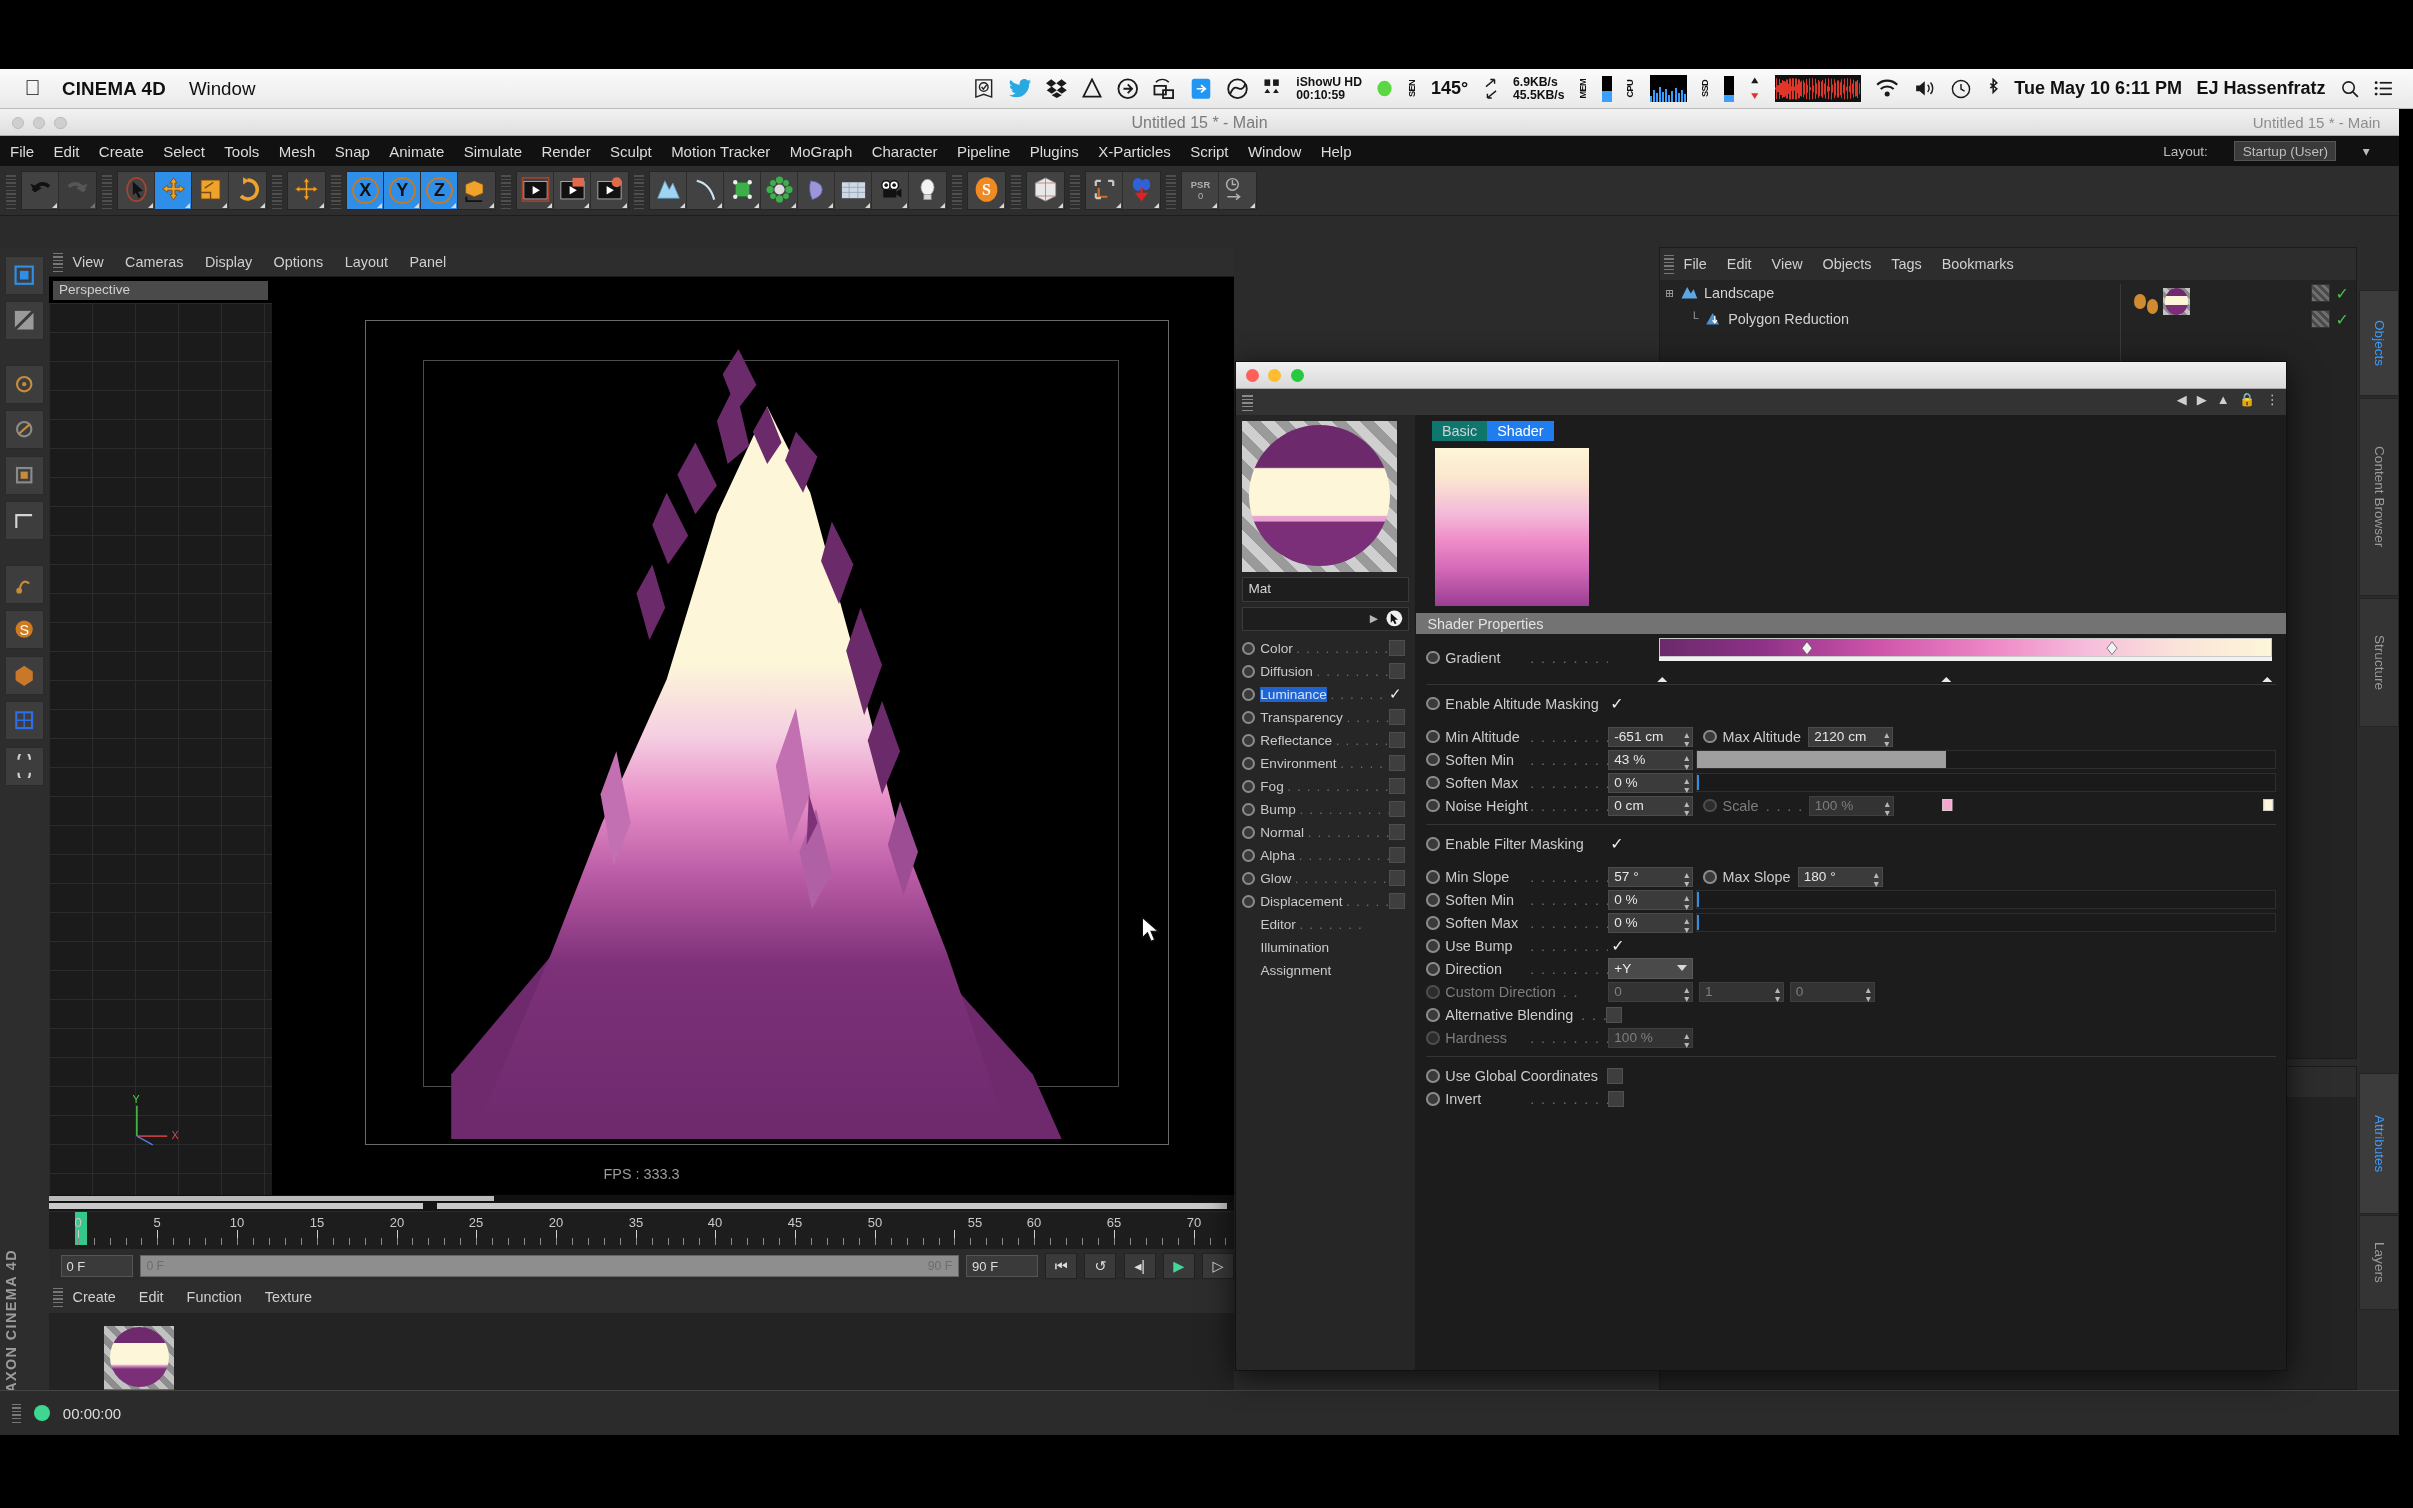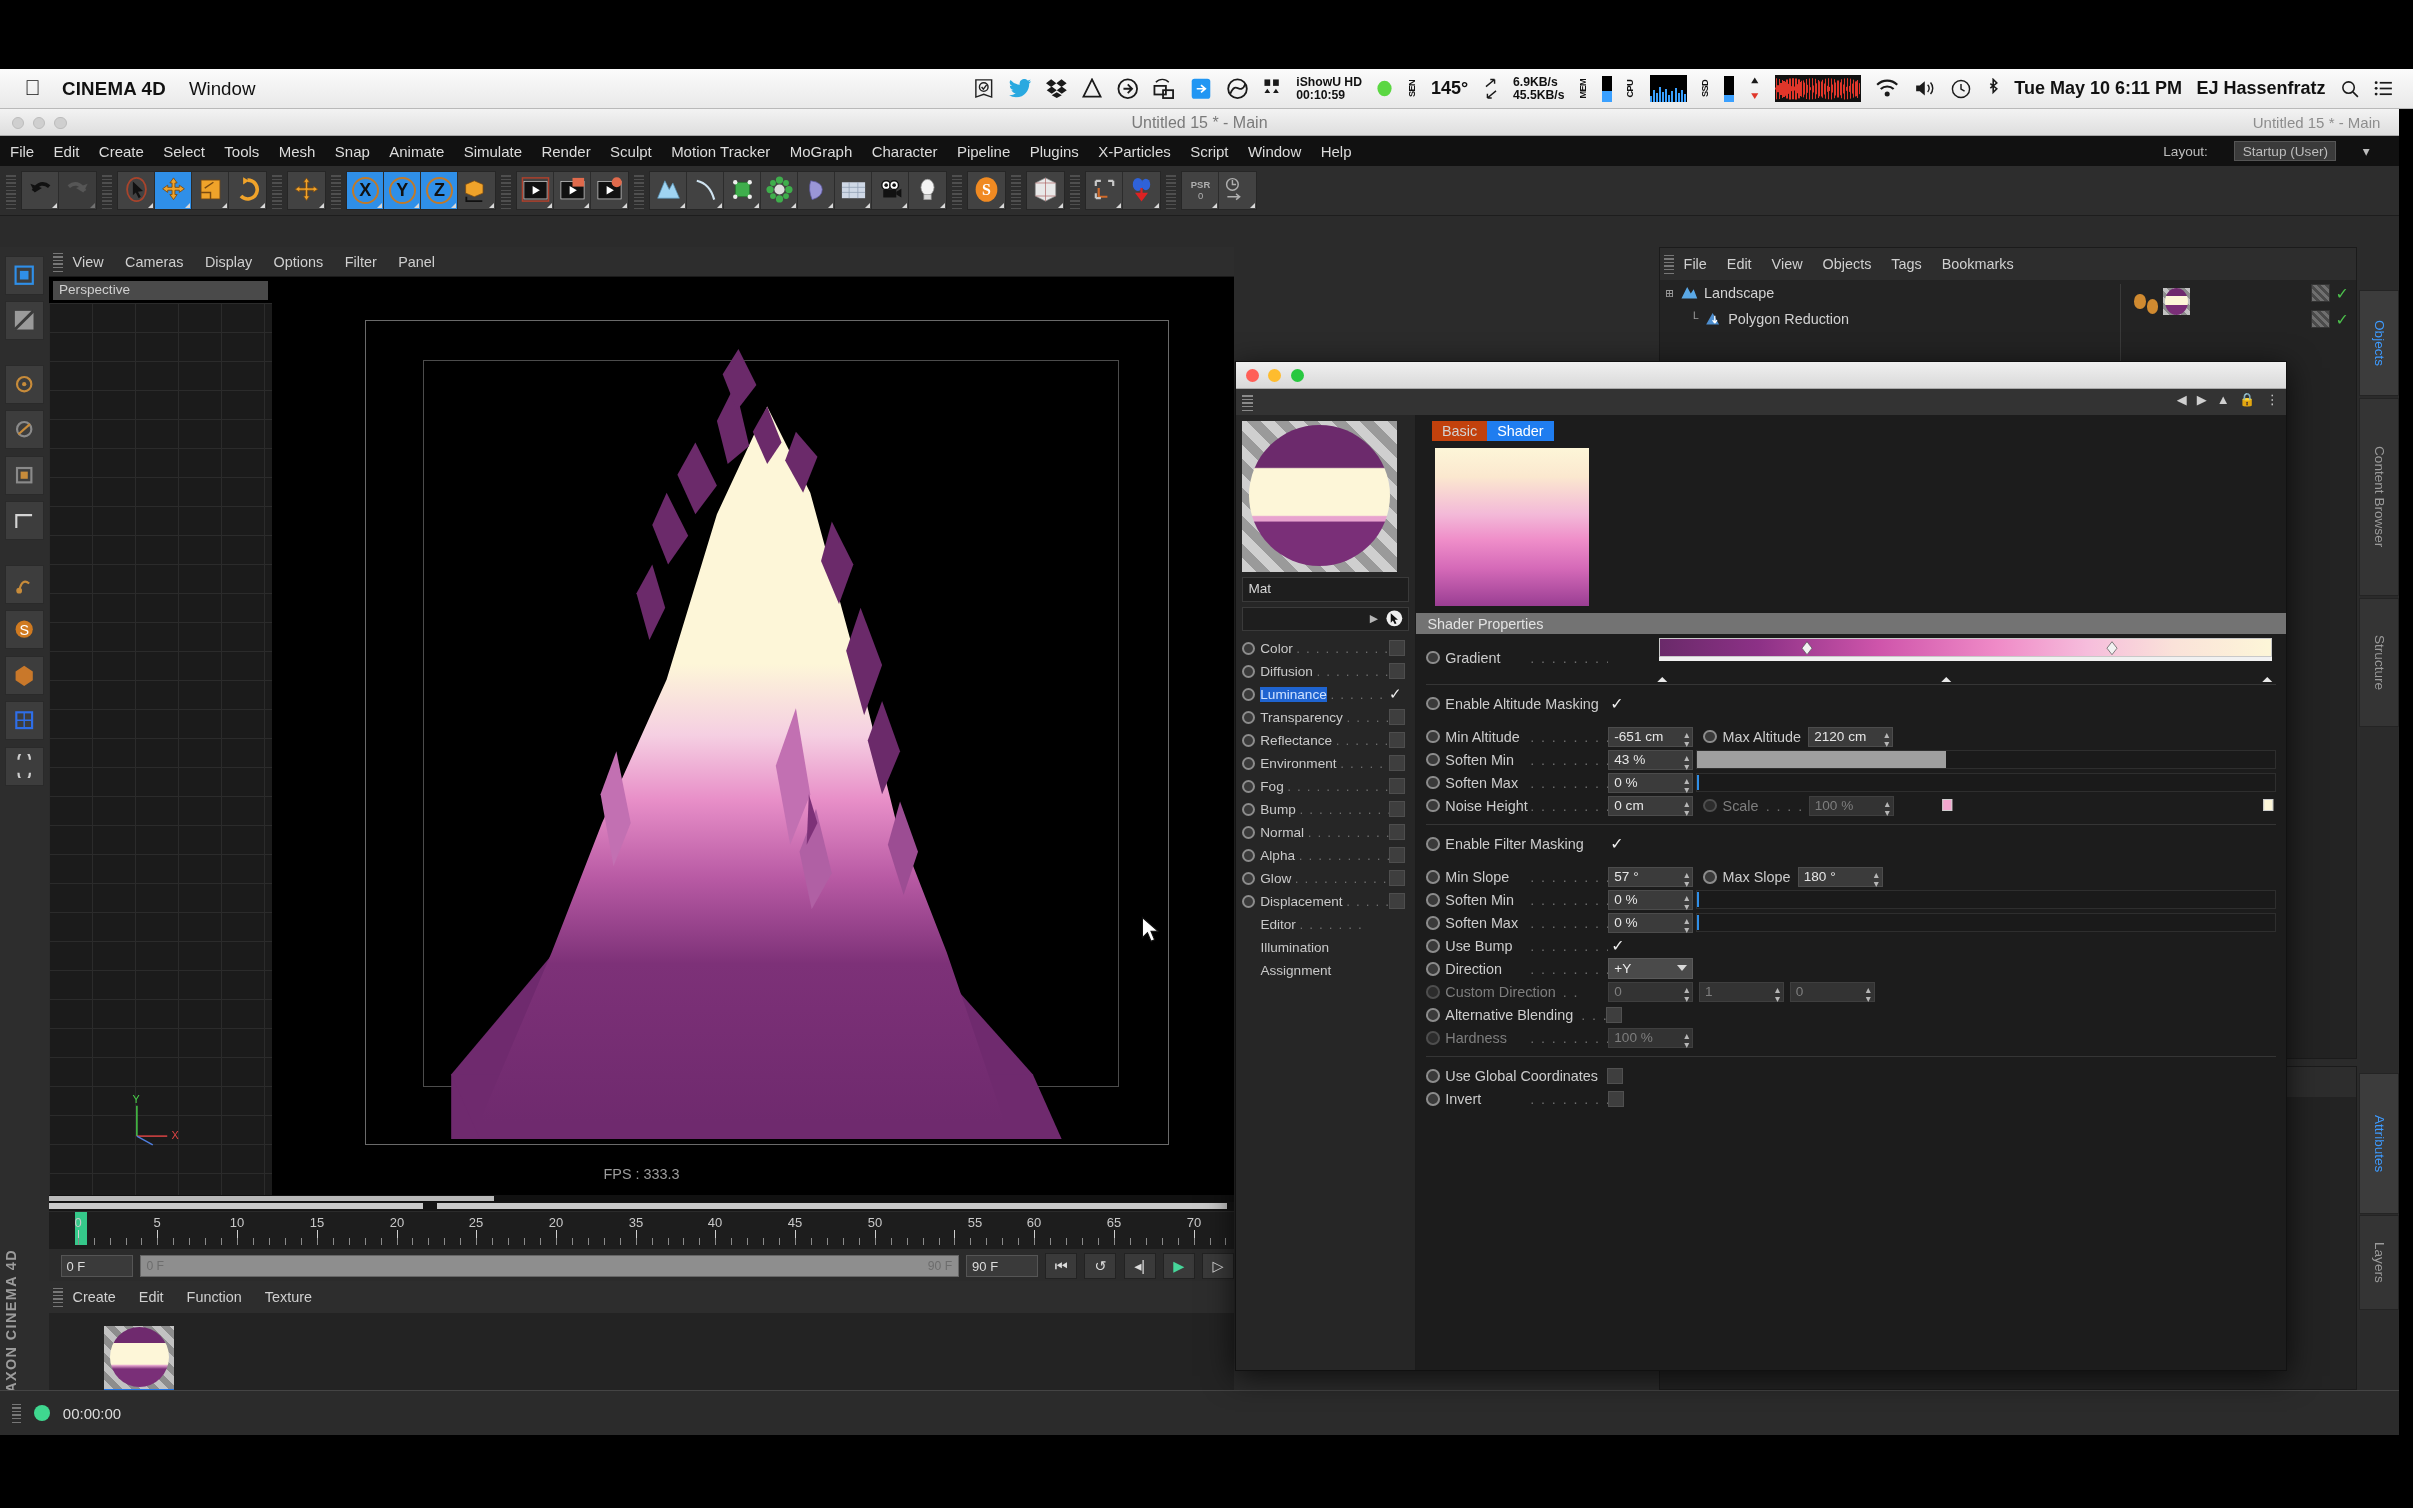--- a/index.html
+++ b/index.html
@@ -229,21 +229,21 @@
   .chanrow.sel .lbl { background:#1f64d0; color:#cfe2ff; }
   .chanrow .dots { flex:1; color:#6e6e6e; overflow:hidden; white-space:nowrap;
     font-size:13.6px; padding:0 3.6px; letter-spacing:1.1px;}
   .chanrow .cbox { width:16px;height:16px; background:#3e3e3e; border:0.7px solid #4e4e4e;
     flex:none; margin-right:4.3px;}
   .chanrow .ck { width:16px; margin-right:4.3px; color:#f0f0f0; font-size:15px; flex:none;}
   .chanrow.plain { padding-left:18.7px; }
 
   .me-right { flex:1; background:#1c1c1c; position:relative; }
   .tabs { display:flex; gap:0; padding:5.7px 0 0 16px; }
-  .tab { padding:2.2px 10px; color:#d2d2d2; font-size:14.4px; background:#c2410c; }
+  .tab { padding:2.2px 10px; color:#d2d2d2; font-size:14.4px; background:#0f766e; }
   .tab.active { background:#1f7df0; color:#fff; }
   .gradprev { margin:7.2px 0 0 18.7px; width:154px; height:158px;
     background:linear-gradient(180deg,#fdf6d8 0%, #fbe8cf 18%, #f3b9d8 42%,
       #ef8ec9 58%, #d56ab8 76%, #9a3e93 100%); }
   .sec-head { margin-top:7.2px; background:#737373; color:#e2e2e2; font-size:14.4px;
     padding:2.2px 11.5px; }
 
   .props { padding:4.3px 10px 0 10px; color:#ccc; font-size:14.4px; }
   .prow { display:flex; align-items:center; height:23px; }
   .prow .rad { width:13.6px;height:13.6px;border-radius:50%;
@@ -881,21 +881,21 @@
       <div class="c4dlogo">MAXON CINEMA 4D</div>
     </div>
 
     <div class="vpwrap">
       <div class="vpmenu" id="vpmenu">
         <div class="g"></div>
       <span class="it">View</span>
             <span class="it">Cameras</span>
             <span class="it">Display</span>
             <span class="it">Options</span>
-            <span class="it">Filter</span>
+            <span class="it">Layout</span>
             <span class="it">Panel</span>
           </div>
       <div class="vport">
         <div class="vp-gridpanel"></div>
         <div class="vp-black"></div>
         <div class="persp-tab">Perspective</div>
 
         <div class="safe1" style="left:316px;top:43px;right:65px;bottom:57px;"></div>
         <div class="safe1" style="left:374px;top:83px;right:115px;bottom:115px;border-color:#4c4c4c;"></div>
 

